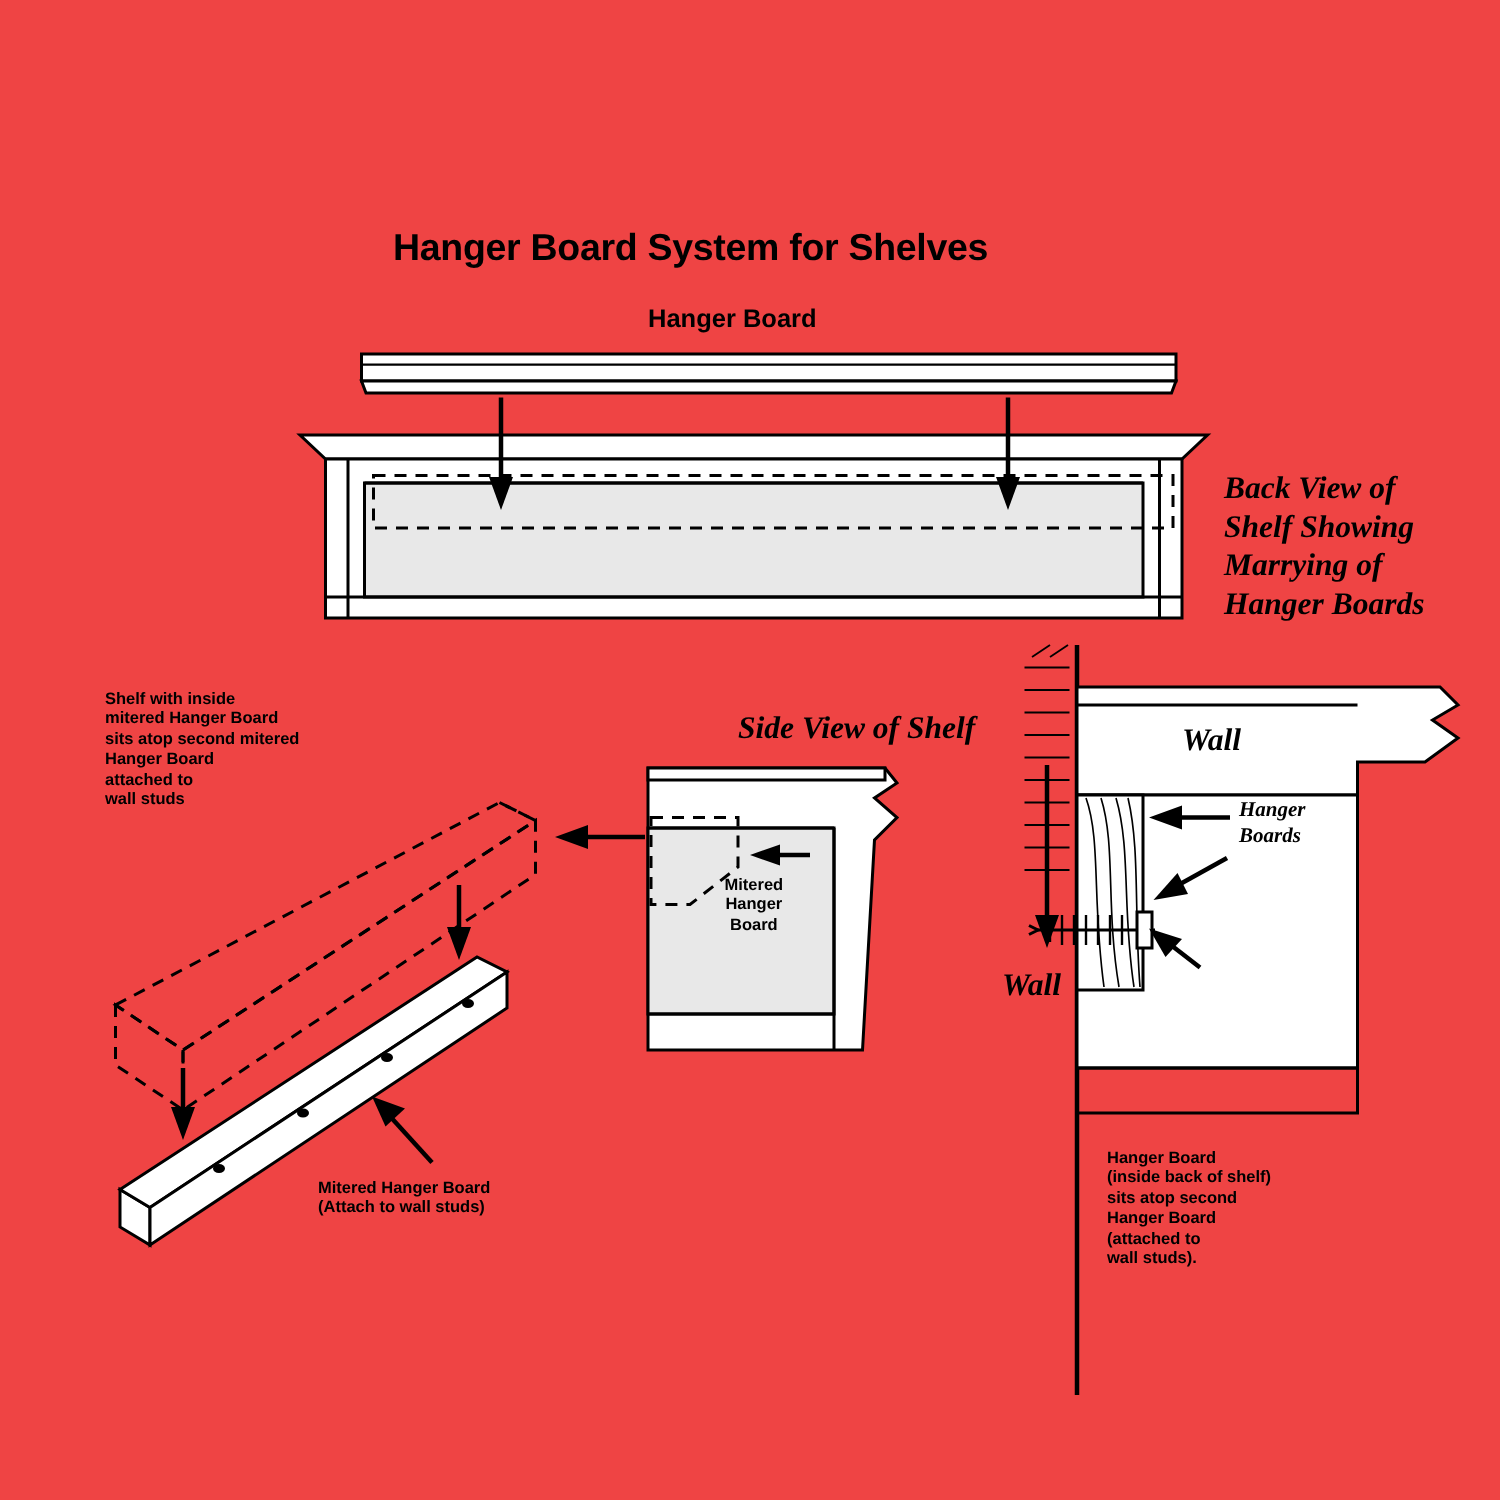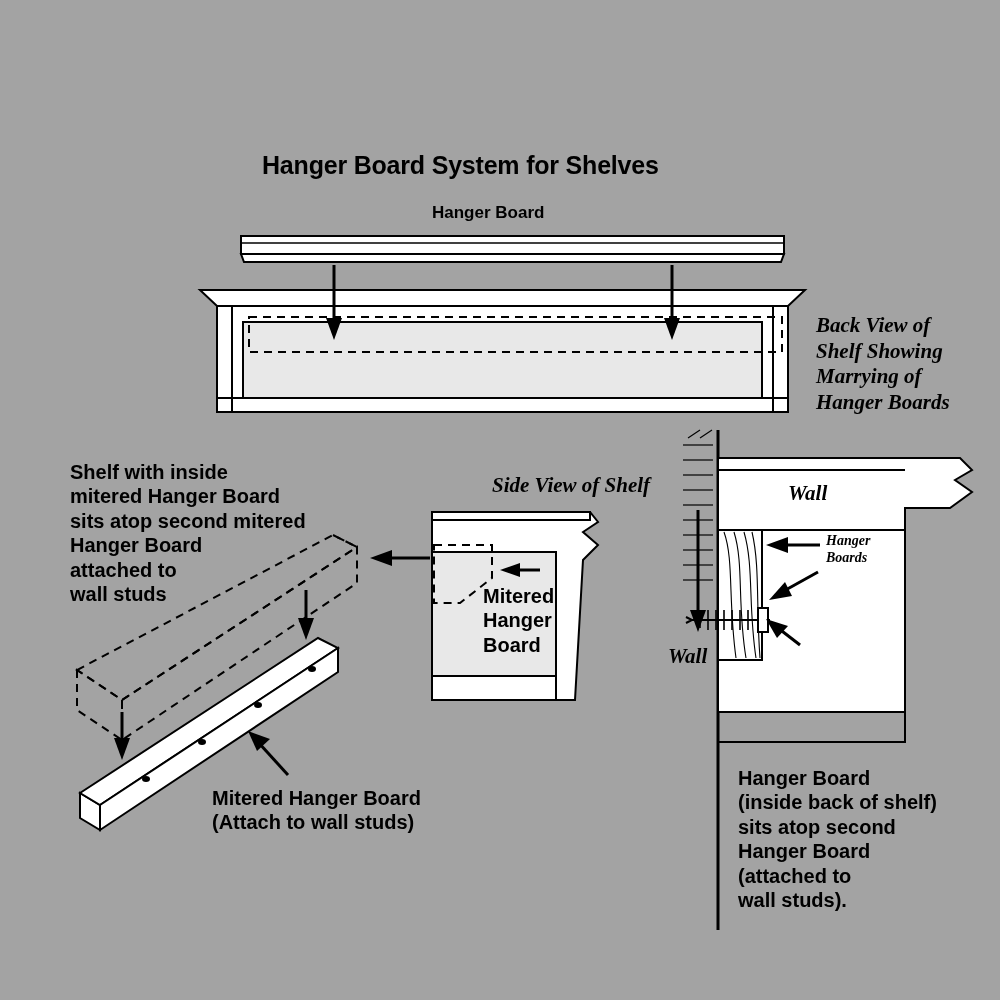--- a/index.html
+++ b/index.html
@@ -4,21 +4,21 @@
 <style>
   html, body {
     margin: 0;
     padding: 0;
     background: #ffffff;
   }
   #page {
     position: relative;
     width: 1000px;
     height: 1000px;
-    background: #a3a3a3;
+    background: #ef4444;
     font-family: "Liberation Sans", sans-serif;
     color: #000000;
     overflow: hidden;
   }
   .lbl {
     position: absolute;
     white-space: pre;
     line-height: 1.22;
   }
   .title {
@@ -37,21 +37,21 @@
     font-size: 21px;
   }
   .serif-it-sm {
     font-family: "Liberation Serif", serif;
     font-style: italic;
     font-weight: bold;
     font-size: 14px;
   }
   .body-b {
     font-weight: bold;
-    font-size: 20px;
+    font-size: 11px;
   }
   svg { position: absolute; top: 0; left: 0; }
   .ln { stroke: #000; fill: none; }
   .fillw { fill: #ffffff; stroke: #000; }
   .fillg { fill: #e8e8e8; stroke: #000; }
   .dash { stroke: #000; fill: none; stroke-dasharray: 8 6; }
 </style>
 </head>
 <body>
 
@@ -221,21 +221,21 @@
 sits atop second mitered
 Hanger Board
 attached to
 wall studs</div>
 
   <div class="lbl body-b" style="left:212px; top:786px;">Mitered Hanger Board
 (Attach to wall studs)</div>
 
   <div class="lbl serif-it" style="left:448px; top:473px;margin-left:44px;">Side View of Shelf</div>
 
-  <div class="lbl body-b" style="left:483px; top:584px; text-align:left;">Mitered
+  <div class="lbl body-b" style="left:483px; top:584px; text-align:center;">Mitered
 Hanger
 Board</div>
 
   <div class="lbl serif-it" style="left:788px; top:481px;">Wall</div>
 
   <div class="lbl serif-it-sm" style="left:826px; top:532px;">Hanger
 Boards</div>
 
   <div class="lbl serif-it" style="left:668px; top:644px;">Wall</div>
 

